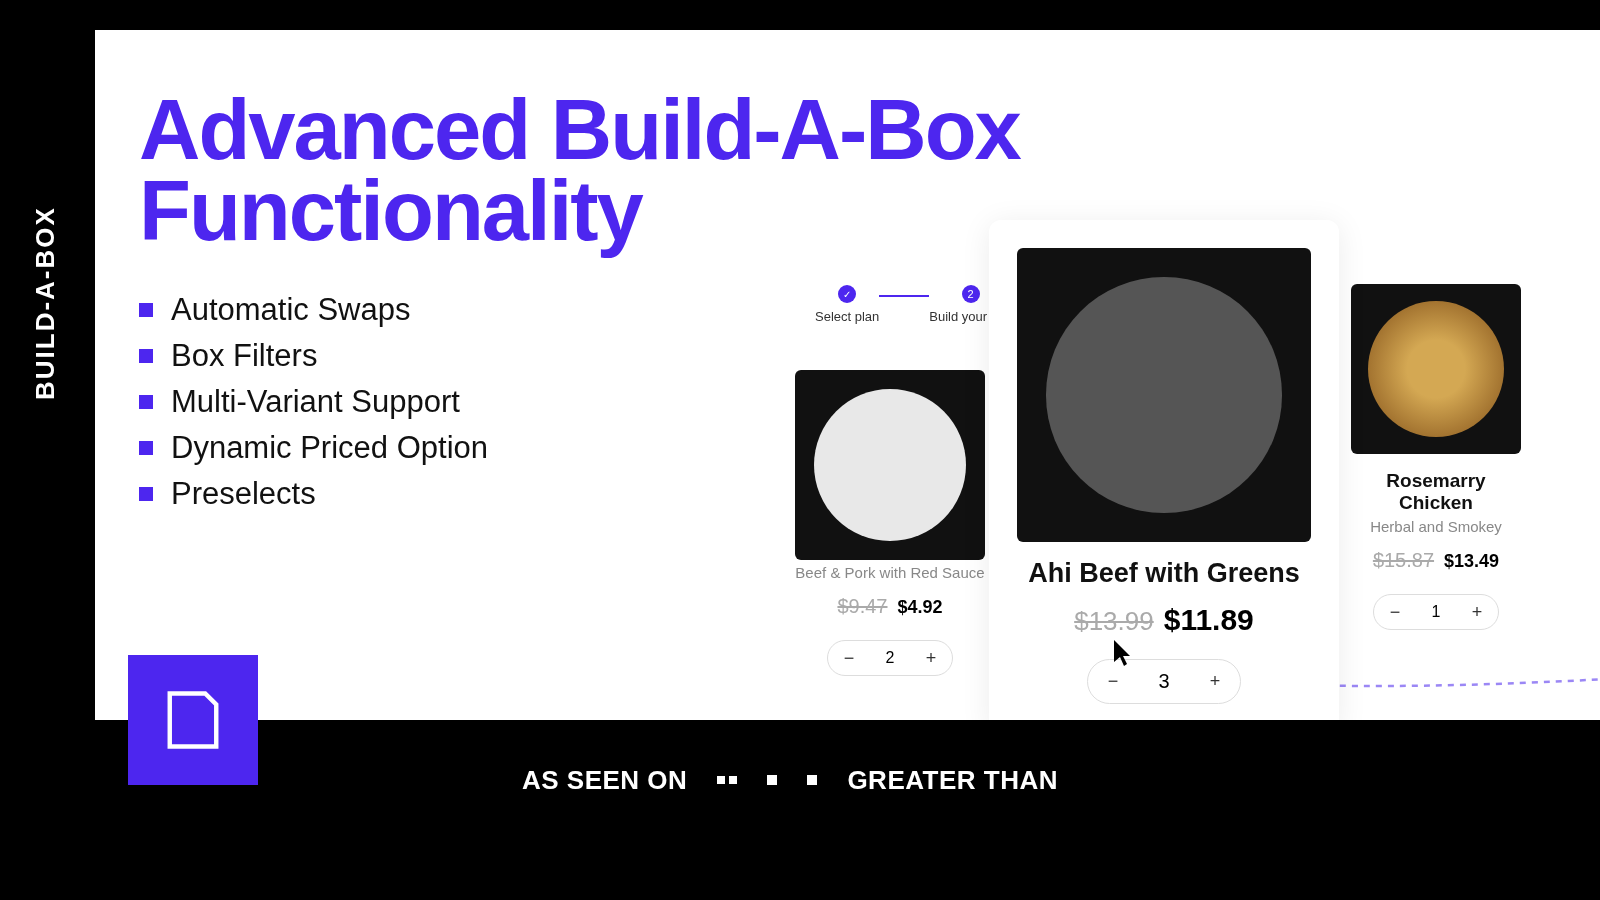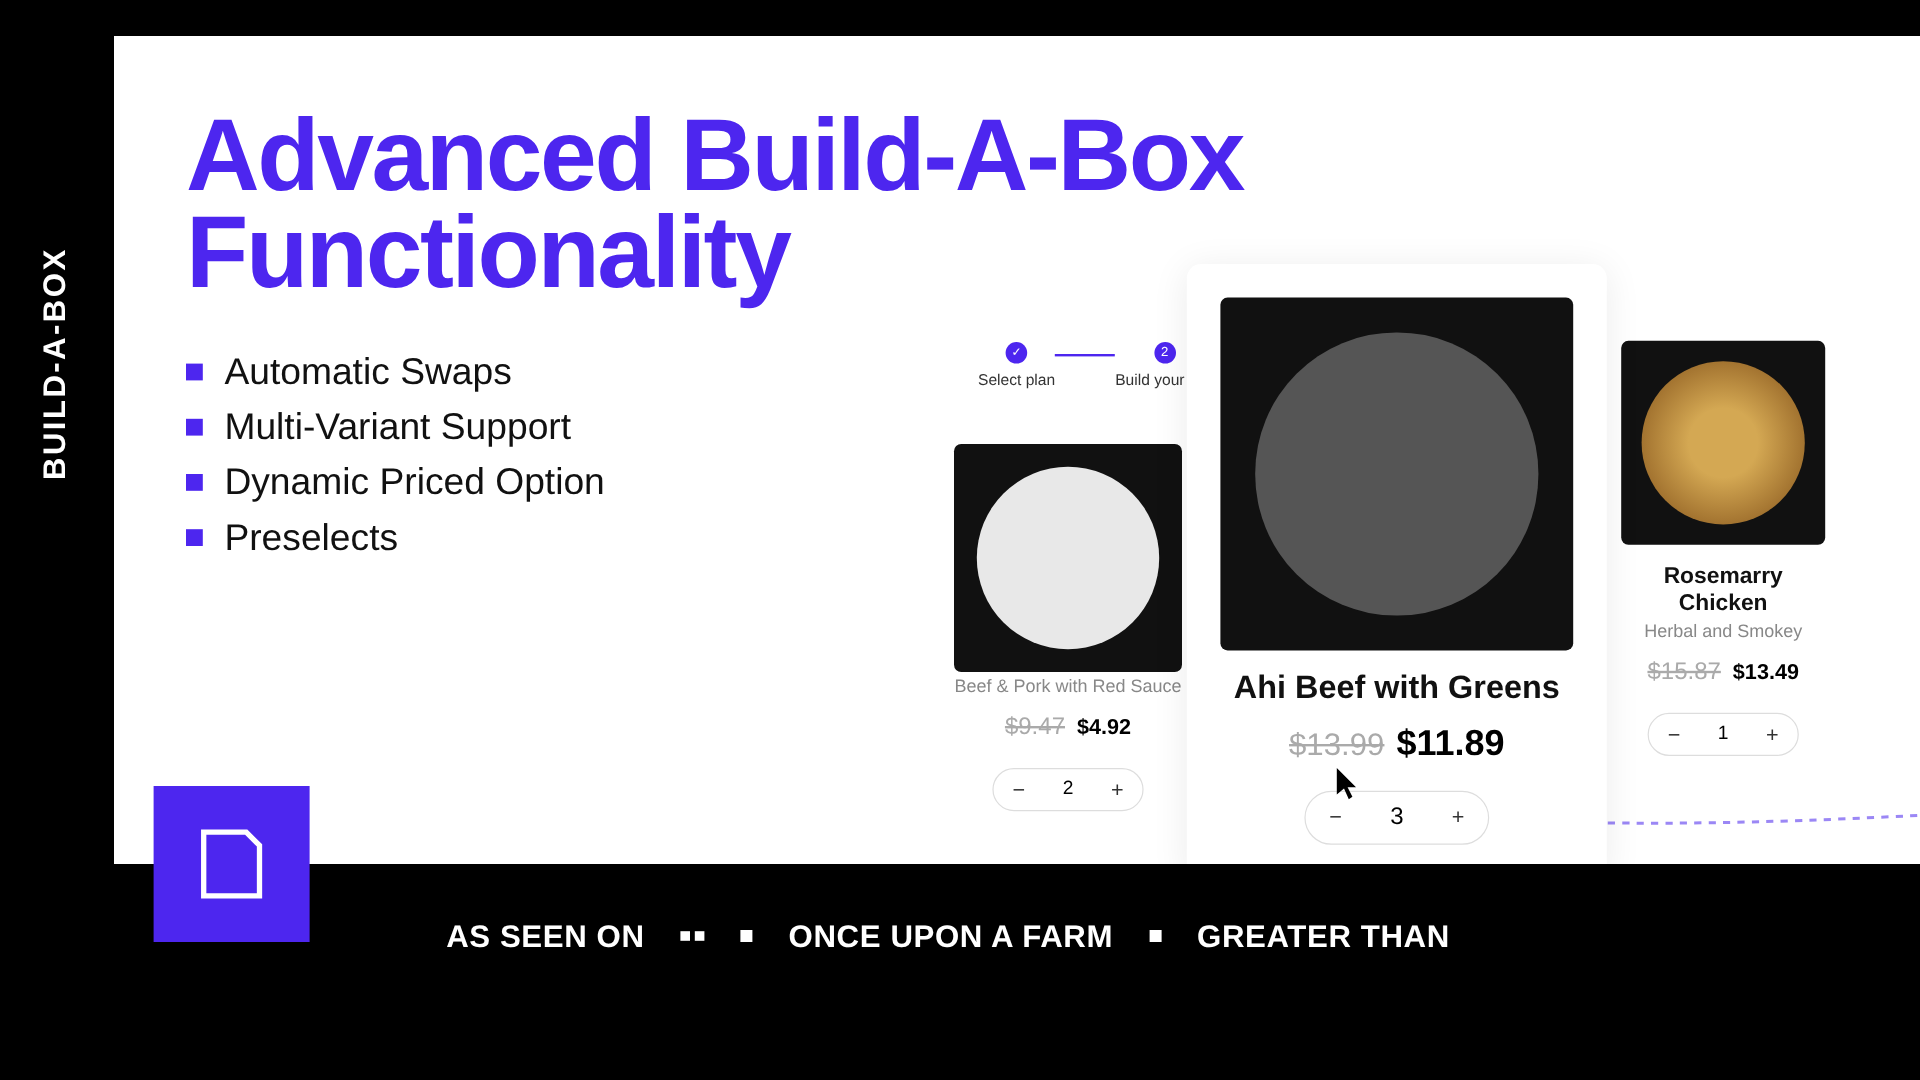--- a/index.html
+++ b/index.html
@@ -1,18 +1,18 @@
 <!DOCTYPE html>
 <html><head>
 <meta charset="utf-8">
 <style>
 *{margin:0;padding:0;box-sizing:border-box}
 body{background:#000;font-family:-apple-system,BlinkMacSystemFont,"Segoe UI",Helvetica,Arial,sans-serif;width:1600px;height:900px;overflow:hidden;position:relative}
 .vlabel{position:absolute;left:30px;top:400px;transform:rotate(-90deg);transform-origin:left top;color:#fff;font-weight:800;letter-spacing:2px;font-size:26px}
-.panel{position:absolute;left:95px;top:30px;right:0;bottom:180px;background:#fff;padding:60px 0 0 60px;overflow:hidden}
+.panel{position:absolute;left:95px;top:30px;right:0;bottom:180px;background:#fff;padding:60px 0 0 44px;overflow:hidden}
 .title{color:#4d26ef;font-weight:800;font-size:85px;line-height:0.95;letter-spacing:-2px}
 .bullets{margin-top:40px;list-style:none}
 .bullets li{display:flex;align-items:center;gap:18px;font-size:31px;color:#111;margin-bottom:10px;font-weight:500}
 .bullets li::before{content:"";width:14px;height:14px;background:#4d26ef;flex-shrink:0}
 .stepper{position:absolute;top:255px;left:720px;display:flex;align-items:center;gap:0;font-size:13px;color:#333}
 .step{display:flex;flex-direction:column;align-items:center;gap:6px}
 .step-dot{width:18px;height:18px;border-radius:50%;background:#4d26ef;color:#fff;font-size:11px;display:flex;align-items:center;justify-content:center}
 .step-line{width:50px;height:2px;background:#4d26ef;margin-bottom:18px}
 .check::after{content:"✓";font-size:10px}
 .cards{position:absolute;top:190px;left:700px;display:flex;align-items:flex-start;gap:0}
@@ -54,20 +54,21 @@
 <div class="vlabel">BUILD-A-BOX</div>
 
 <div class="panel">
   <h1 class="title">
     <span>Advanced Build-A-Box</span><br>
     <span>Functionality</span>
   </h1>
 
   <ul class="bullets">
     <li>Automatic Swaps</li>
+    <li>Box Filters</li>
     <li>Multi-Variant Support</li>
     <li>Dynamic Priced Option</li>
     <li>Preselects</li>
   </ul>
 
   <div class="stepper">
     <div class="step">
       <div class="step-dot check"></div>
       <span>Select plan</span>
     </div>
@@ -148,16 +149,15 @@
     </svg>
 </div>
 
 <div class="footer">
   <span>AS SEEN ON</span>
   <span class="double">
       <span></span>
       <span></span>
     </span>
   <span class="dot"></span>
-  <span>ONCE UPON A FARM</span>
   <span class="dot"></span>
   <span>GREATER THAN</span>
 </div>
 
 </body></html>

